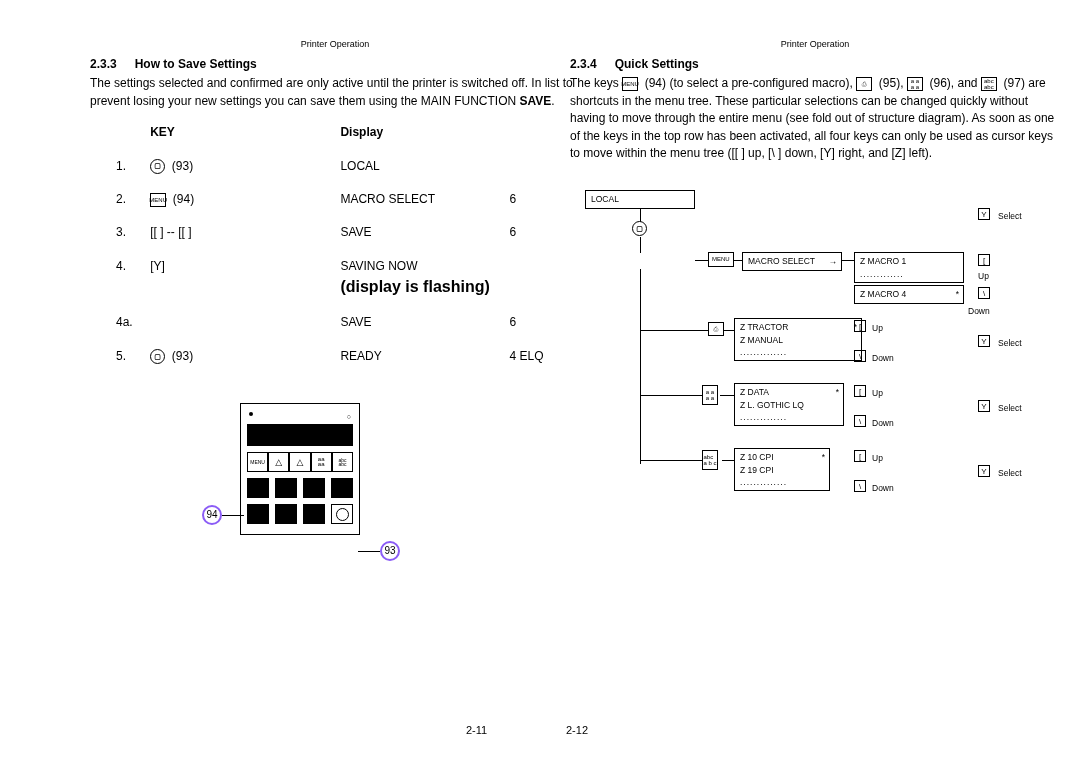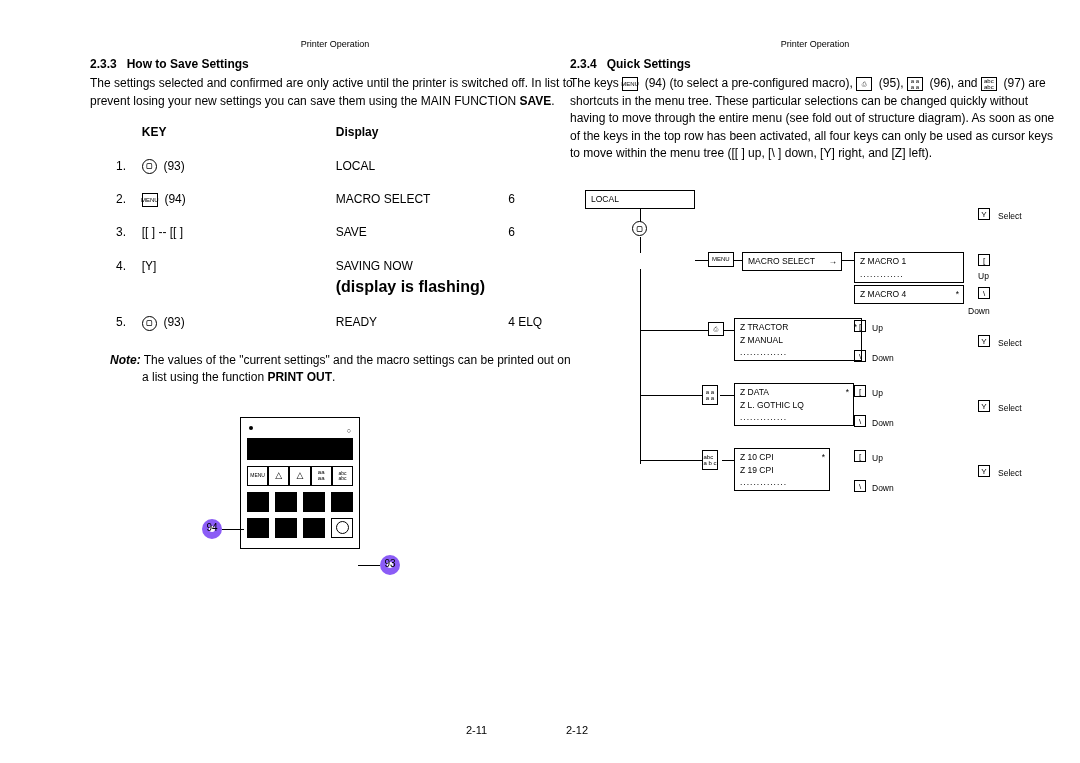--- a/index.html
+++ b/index.html
@@ -18,21 +18,21 @@
     top: 38px;
     width: 490px;
   }
   .page-left { left: 90px; }
   .page-right { left: 570px; }
   .header-small {
     font-size: 9px;
     text-align: center;
     margin-bottom: 5px;
   }
-  h3 { font-size: 12px; font-weight: bold; display: flex; gap: 10px; margin-bottom: 2px;}
+  h3 { font-size: 12px; font-weight: bold; display: flex; gap: 18px; margin-bottom: 2px;}
   .keytable { margin-top: 14px; width: 100%; border-collapse: collapse; }
   .keytable th { text-align: left; font-weight: bold; padding-bottom: 8px;}
   .keytable td { padding: 8px 0; vertical-align: top; }
   .keytable td.c1 { width: 35px; padding-left: 26px;}
   .keytable td.c2 { width: 135px;}
   .keytable td.c3 { width: 120px;}
   .keytable td.c4 { width: 50px;}
   .sub { font-size: 16px; font-weight: bold; }
   .note { margin-top: 12px; padding-left: 20px; text-indent: -32px; margin-left: 32px;}
   .pgnum { position: absolute; font-size: 11px; top: 723px;}
@@ -42,21 +42,21 @@
     display: inline-flex; width: 15px; height: 15px; border: 1.2px solid #000;
     border-radius: 50%; align-items: center; justify-content: center;
     font-size: 7px; font-weight: bold; vertical-align: middle; background:#fff;
   }
   .icon-box-sm {
     display: inline-flex; width: 16px; height: 14px; border: 1.2px solid #000;
     align-items: center; justify-content: center; font-size: 6px;
     vertical-align: middle; background:#fff; line-height: 1;
   }
   .callout-circle {
-    display:inline-flex; width:20px; height:20px; border:7px solid #8b5cf6;
+    display:inline-flex; width:20px; height:20px; border:2px solid #8b5cf6;
     border-radius:50%; align-items:center; justify-content:center;
     font-size:10px; background:#fff;
   }
   
   .panel-wrap { position: relative; margin-top: 30px; margin-left: 150px; }
   .panel { width: 120px; border: 1px solid #000; padding: 8px 6px 10px 6px; background:#fff;}
   .panel-row { display:flex; justify-content:space-between; margin-top:6px; }
   .panel-top { height:6px; display:flex; justify-content:space-between; padding:0 2px; margin-bottom:6px;}
   .dot { width:4px; height:4px; border-radius:50%; background:#000;}
   .lcd { height:22px; background:#000; margin: 0 0 4px 0; display:flex; align-items:center;}
@@ -113,31 +113,34 @@
         <td class="c3">SAVE</td>
           <td class="c4">6</td>
         </tr>
     <tr>
           <td class="c1">4.</td>
         <td class="c2">[Y]</td>
         <td class="c3"><span>SAVING NOW</span><br><span class="sub">(display is flashing)</span></td>
         <td class="c4"></td>
         </tr>
     <tr>
+          <td class="c1">4a.</td>
+        <td class="c2"></td>
+        <td class="c3">SAVE</td>
+          <td class="c4">6</td>
+        </tr>
+    <tr>
           <td class="c1">5.</td>
         <td class="c2"><span class="icon-circle">▢</span>&nbsp;&nbsp;<span>(93)</span></td>
         <td class="c3">READY</td>
           <td class="c4">4 ELQ</td>
         </tr>
   </tbody>
     </table>
 
-  <p class="note">
-    <b><i>Note:</i></b><span> The values of the "current settings" and the macro settings can be printed out on a list using the function </span><b>PRINT OUT</b>.
-  </p>
 
   <div class="panel-wrap">
     <div class="panel">
       <div class="panel-top">
           <span class="dot"></span>
           <span style="font-size:7px">○</span>
         </div>
       <div class="lcd">
           <div class="lcd-inner"></div>
         </div>
@@ -230,21 +233,21 @@
     <div class="kbox" style="left:284px;top:130px">[</div>
     <div class="klabel" style="left:302px;top:132px">Up</div>
     <div class="kbox" style="left:284px;top:160px">\</div>
     <div class="klabel" style="left:302px;top:162px">Down</div>
     <div class="kbox" style="left:408px;top:145px">Y</div>
     <div class="klabel" style="left:428px;top:147px">Select</div>
 
     <div class="hline" style="left:70px;top:205px;width:62px"></div>
     <span class="icon-box-sm twoLine" style="position:absolute;left:132px;top:195px;height:20px">a a<br>a a</span>
     <div class="hline" style="left:150px;top:205px;width:14px"></div>
-    <div class="dbox" style="left:164px;top:193px;width:120px">
+    <div class="dbox" style="left:164px;top:193px;width:110px">
       <div><span>Z  DATA</span><span style="position:absolute;right:4px;top:2px">*</span></div>
       <div>Z   L. GOTHIC       LQ</div>
       <div class="dots-row">..............</div>
     </div>
     <div class="kbox" style="left:284px;top:195px">[</div>
     <div class="klabel" style="left:302px;top:197px">Up</div>
     <div class="kbox" style="left:284px;top:225px">\</div>
     <div class="klabel" style="left:302px;top:227px">Down</div>
     <div class="kbox" style="left:408px;top:210px">Y</div>
     <div class="klabel" style="left:428px;top:212px">Select</div>

